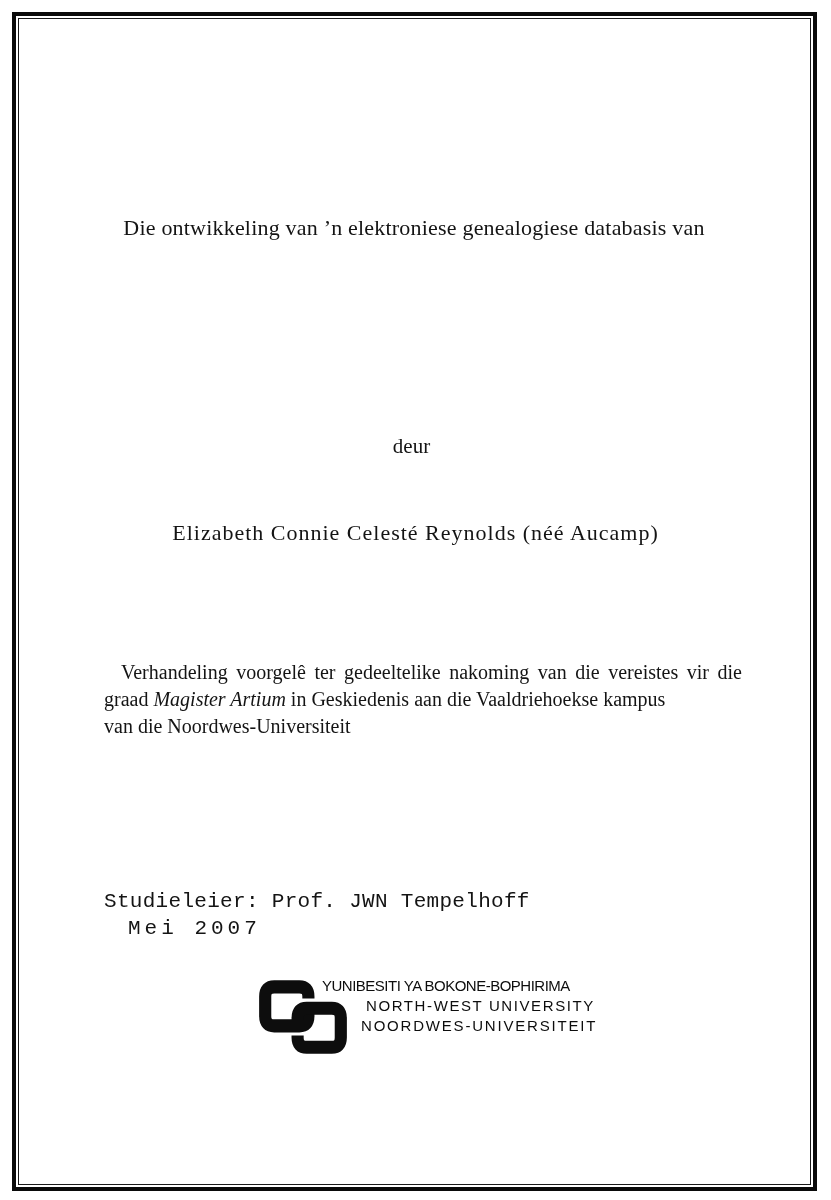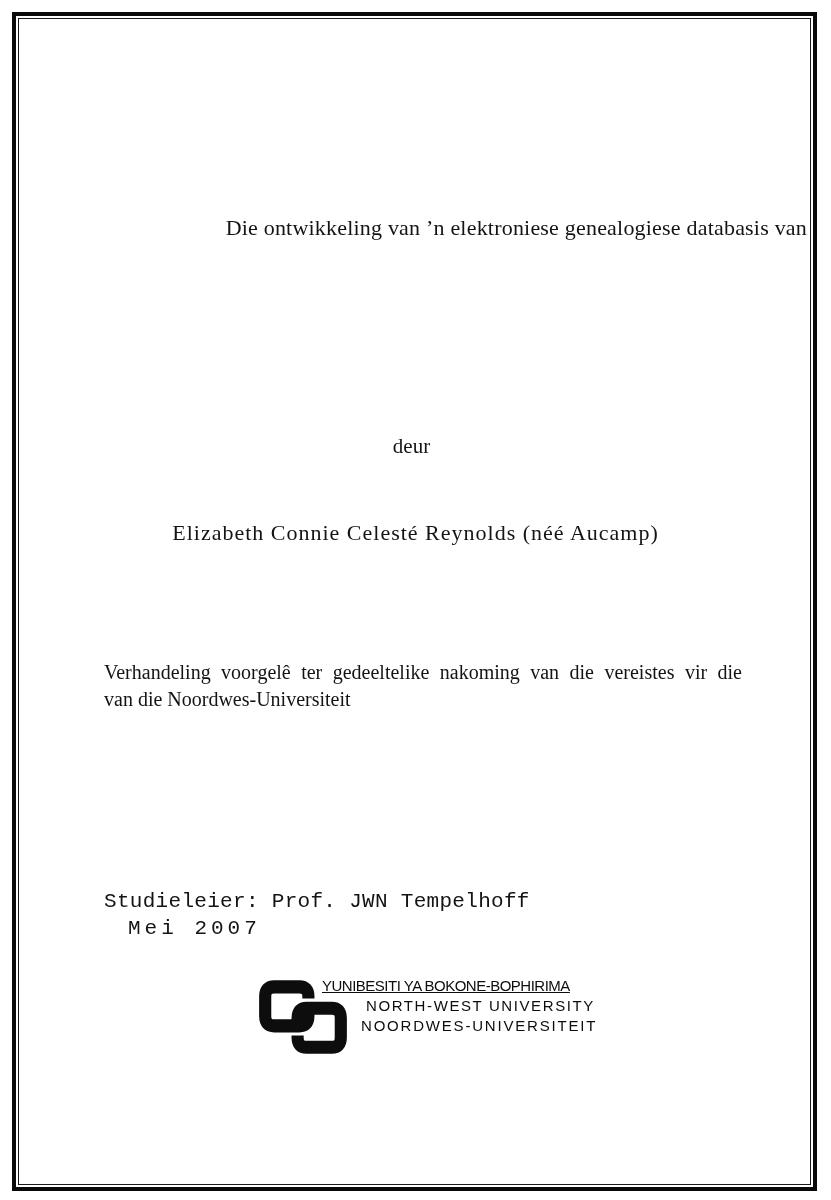--- a/index.html
+++ b/index.html
@@ -16,22 +16,22 @@
     left: 12px; top: 12px; right: 14px; bottom: 9px;
     border: 4px solid #0a0a0a;
   }
   .frame-inner {
     position: absolute;
     left: 2px; top: 2px; right: 2px; bottom: 2px;
     border: 1px solid #1a1a1a;
   }
   .title-block {
     position: absolute;
-    left: 40px; right: 24px; top: 207px;
-    text-align: right;
+    left: 40px; right: 43px; top: 207px;
+    text-align: center;
     font-size: 22px;
     line-height: 42px;
     letter-spacing: 0.2px;
   }
   .byline {
     position: absolute;
     left: 32px; right: 40px; top: 433px;
     text-align: center;
     font-size: 21px;
     line-height: 27px;
@@ -47,20 +47,21 @@
   .submission {
     position: absolute;
     left: 104px; top: 659px;
     width: 638px;
     font-size: 20px;
     line-height: 27px;
   }
   .submission .line-justified {
     text-align: justify;
     text-align-last: justify;
+    margin-left: 17px;
   }
   .submission .it { font-style: italic; }
   .supervisor-block {
     position: absolute;
     left: 104px; top: 888px;
     font-size: 21px;
     line-height: 27px;
     letter-spacing: 0.3px;
     font-family: Liberation Mono, monospace;
   }
@@ -76,41 +77,42 @@
   }
   .logo-text {
     position: absolute;
     top: 0;
     font-family: "Liberation Sans", "DejaVu Sans", sans-serif;
     color: #0d0d0d;
     font-size: 15px;
     line-height: 20px;
     white-space: nowrap;
   }
-  .logo-l1 { left: 64px; top: 1px;  letter-spacing: -0.5px; text-decoration: underline; }
+  .logo-l1 { left: 64px; top: 1px;  letter-spacing: -0.5px; }
   .logo-l2 { left: 87px; top: 21px; letter-spacing: 1.6px; margin-left: 21px; }
   .logo-l3 { left: 103px; top: 41px; letter-spacing: 1.8px; }
 </style>
 </head>
 <body>
 
 <div class="frame-outer">
   <div class="frame-inner"></div>
 </div>
 
 <div class="title-block">
   <div>Die ontwikkeling van ’n elektroniese genealogiese databasis van</div>
 </div>
 
 <div class="byline">deur</div>
 
 <div class="author">Elizabeth Connie Celesté Reynolds (néé Aucamp)</div>
 
 <div class="submission">
   <div class="line-justified">Verhandeling voorgelê ter gedeeltelike nakoming van die vereistes vir die</div>
+  <div><span>graad </span><span class="it">Magister Artium</span><span> in Geskiedenis aan die Vaaldriehoekse kampus</span></div>
   <div>van die Noordwes-Universiteit</div>
 </div>
 
 <div class="supervisor-block">
   <div>Studieleier: Prof. JWN Tempelhoff</div>
   <div class="date-line">Mei 2007</div>
 </div>
 
 <div class="logo">
   <svg class="logo-mark" width="90" height="78" viewBox="0 0 100 80" preserveAspectRatio="none">

